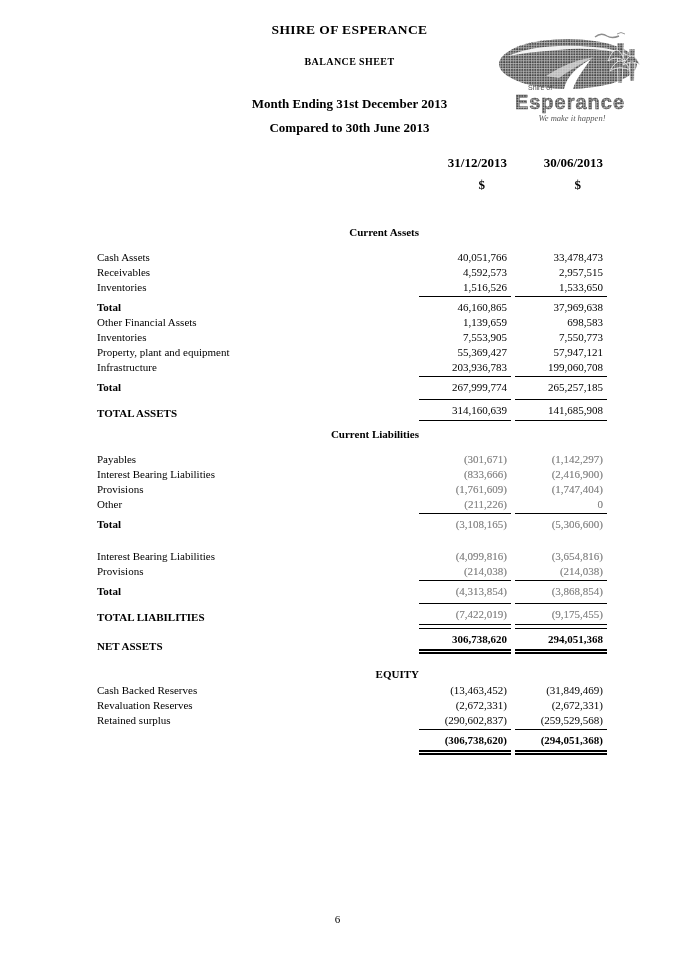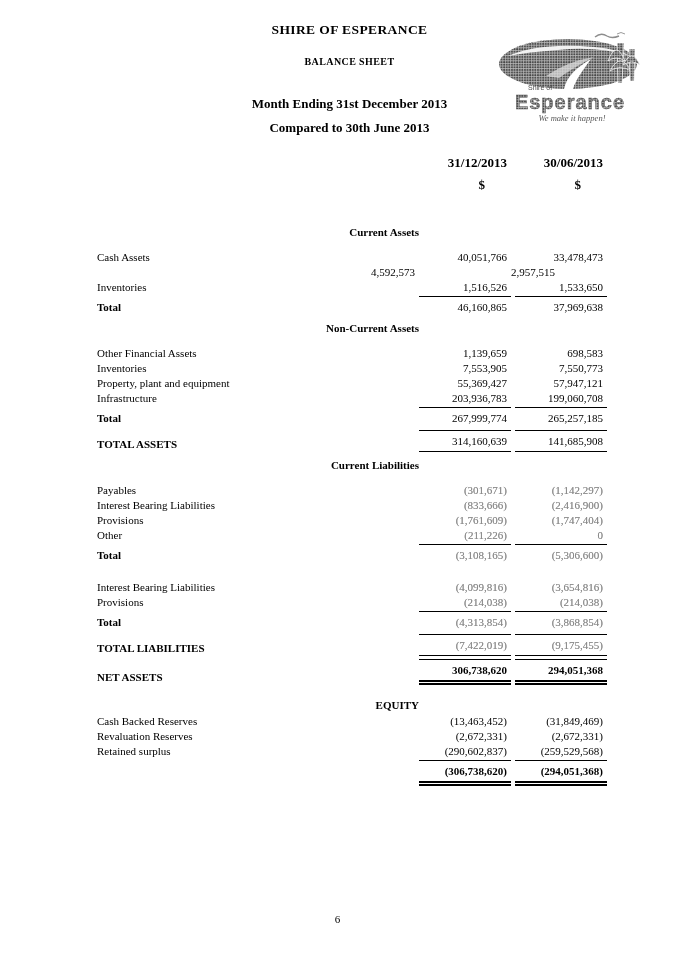--- a/index.html
+++ b/index.html
@@ -114,41 +114,36 @@
           <div class="cell"></div>
           <div class="cell num c2"></div>
         </div>
         <div class="row kind-item">
           <div class="cell label">Cash Assets</div>
           <div class="cell num c1">40,051,766</div>
           <div class="cell"></div>
           <div class="cell num c2">33,478,473</div>
         </div>
         <div class="row kind-item">
+          <div class="cell label">Receivables</div>
           <div class="cell num c1">4,592,573</div>
           <div class="cell"></div>
           <div class="cell num c2">2,957,515</div>
         </div>
         <div class="row kind-item">
           <div class="cell label">Inventories</div>
           <div class="cell num c1">1,516,526</div>
           <div class="cell"></div>
           <div class="cell num c2">1,533,650</div>
         </div>
         <div class="row kind-total">
           <div class="cell label">Total</div>
           <div class="cell num c1">46,160,865</div>
           <div class="cell"></div>
           <div class="cell num c2">37,969,638</div>
-        </div>
-        <div class="row kind-header">
-          <div class="cell label">Non-Current Assets</div>
-          <div class="cell num c1"></div>
-          <div class="cell"></div>
-          <div class="cell num c2"></div>
         </div>
         <div class="row kind-item">
           <div class="cell label">Other Financial Assets</div>
           <div class="cell num c1">1,139,659</div>
           <div class="cell"></div>
           <div class="cell num c2">698,583</div>
         </div>
         <div class="row kind-item">
           <div class="cell label">Inventories</div>
           <div class="cell num c1">7,553,905</div>

